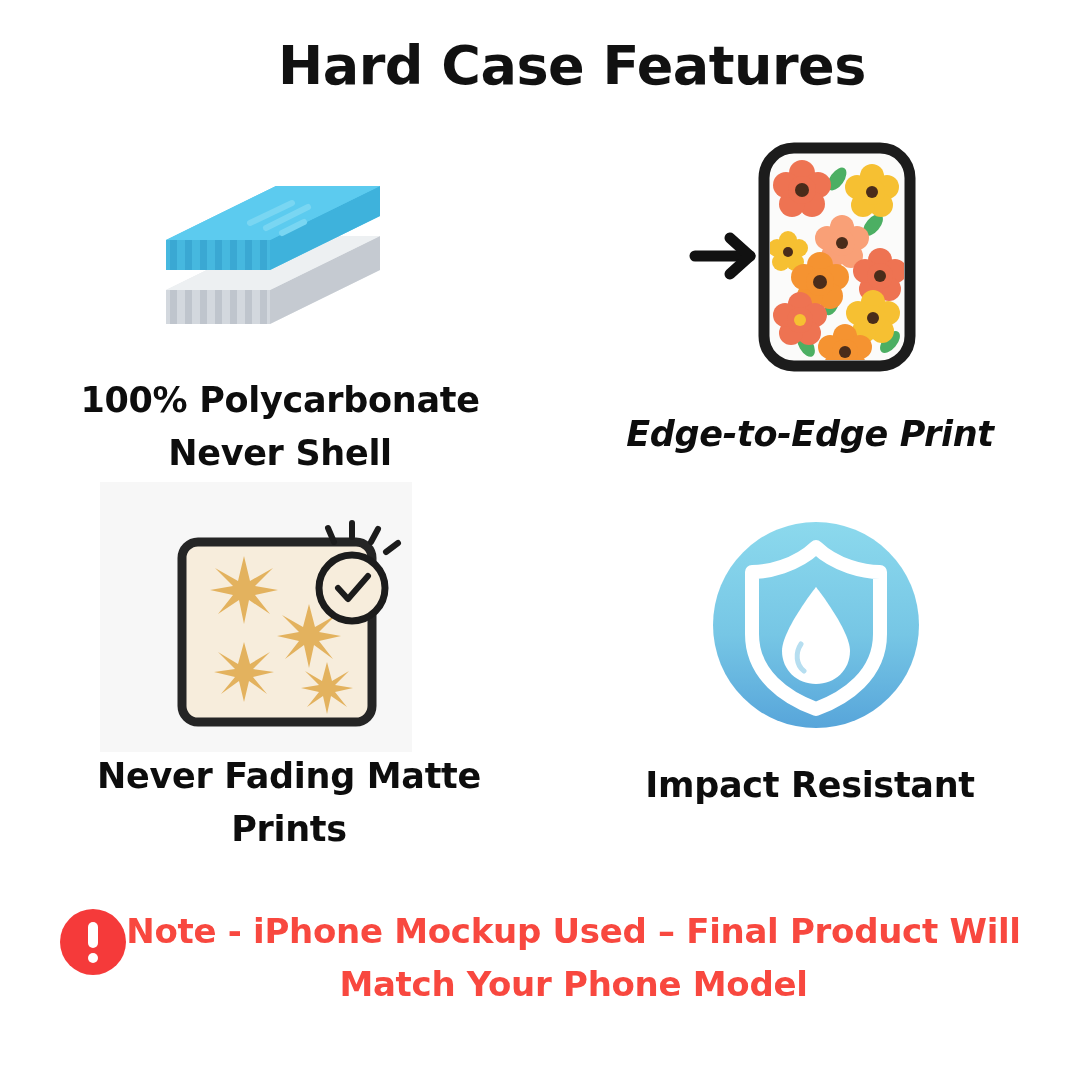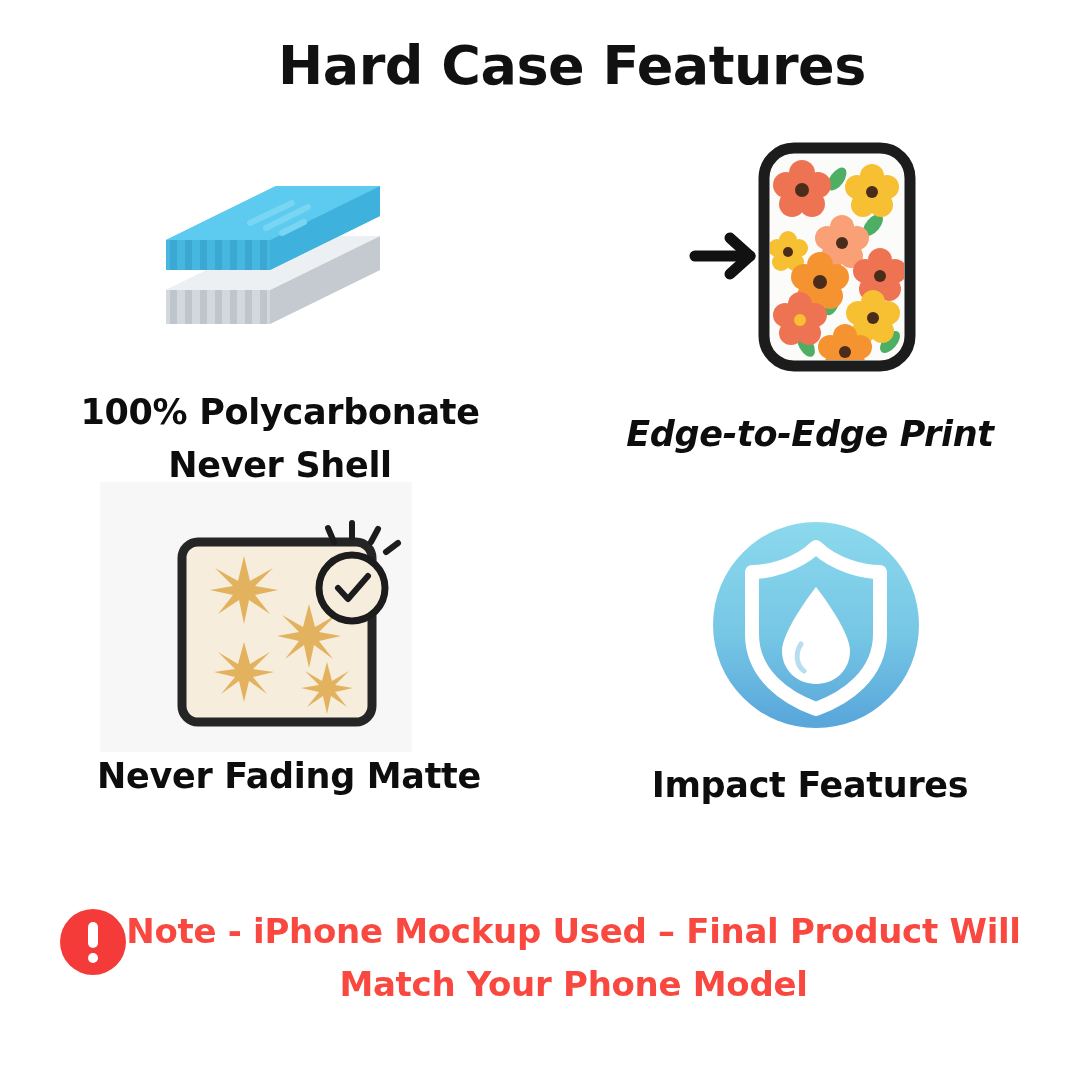--- a/index.html
+++ b/index.html
@@ -33,21 +33,21 @@
   .feature .icon-wrap{position:relative;}
   .feature .caption{
     text-align:center;
     font-size:35px;font-weight:700;color:#0d0d0d;
     line-height:1.52;
     letter-spacing:-0.3px;
   }
 
   #feat-1{left:20px;top:160px;width:520px;}
   #feat-1 .icon-wrap{height:200px;}
-  #feat-1 .caption{margin-top:26px;}
+  #feat-1 .caption{margin-top:14px;}
 
   #feat-2{left:560px;top:130px;width:500px;}
   #feat-2 .icon-wrap{height:250px;}
   #feat-2 .caption{margin-top:28px;font-style:italic;}
 
   #feat-3{left:29px;top:490px;width:520px;}
   #feat-3 .icon-wrap{height:250px;}
   #feat-3 .caption{margin-top:10px;}
 
   #feat-4{left:560px;top:510px;width:500px;}
@@ -299,20 +299,21 @@
         <g stroke="#1C1C1C" stroke-width="6" stroke-linecap="round">
           <line x1="305" y1="52" x2="299" y2="38"></line>
           <line x1="323" y1="47" x2="323" y2="33"></line>
           <line x1="342" y1="52" x2="349" y2="39"></line>
           <line x1="357" y1="62" x2="369" y2="53"></line>
         </g>
       </svg>
     </div>
     <div class="caption">
       <div>Never Fading Matte</div>
+      <div>Prints</div>
     </div>
   </div>
 
   <div class="feature" id="feat-4">
     <div class="icon-wrap">
       <svg width="500" height="235" viewBox="0 0 500 235" xmlns="http://www.w3.org/2000/svg">
         <defs>
           <linearGradient id="circGrad" x1="0" y1="0" x2="0" y2="1">
             <stop offset="0%" stop-color="#8CD9ED"></stop>
             <stop offset="55%" stop-color="#76C6E5"></stop>
@@ -321,21 +322,21 @@
         </defs>
         <circle cx="256" cy="115" r="103" fill="url(#circGrad)"></circle>
 
         <path d="M256,37 C236,56 208,62 192,62 L192,124 C192,165 226,188 256,199 C286,188 320,165 320,124 L320,62 C304,62 276,56 256,37 Z" fill="none" stroke="#FFFFFF" stroke-width="14" stroke-linejoin="round"></path>
 
         <path d="M256,77 C256,77 222,120 222,141 C222,160 237,174 256,174 C275,174 290,160 290,141 C290,120 256,77 256,77 Z" fill="#FFFFFF"></path>
         <path d="M241,134 C235,143 236,155 244,161" fill="none" stroke="#B6DEF0" stroke-width="5" stroke-linecap="round"></path>
       </svg>
     </div>
     <div class="caption">
-      <div>Impact Features</div>
+      <div>Impact Resistant</div>
     </div>
   </div>
 
   <div class="note">
     <div class="note-badge">
       <span class="bang"></span>
     </div>
     <div class="note-text">Note - iPhone Mockup Used – Final Product Will Match Your Phone Model</div>
   </div>
 

